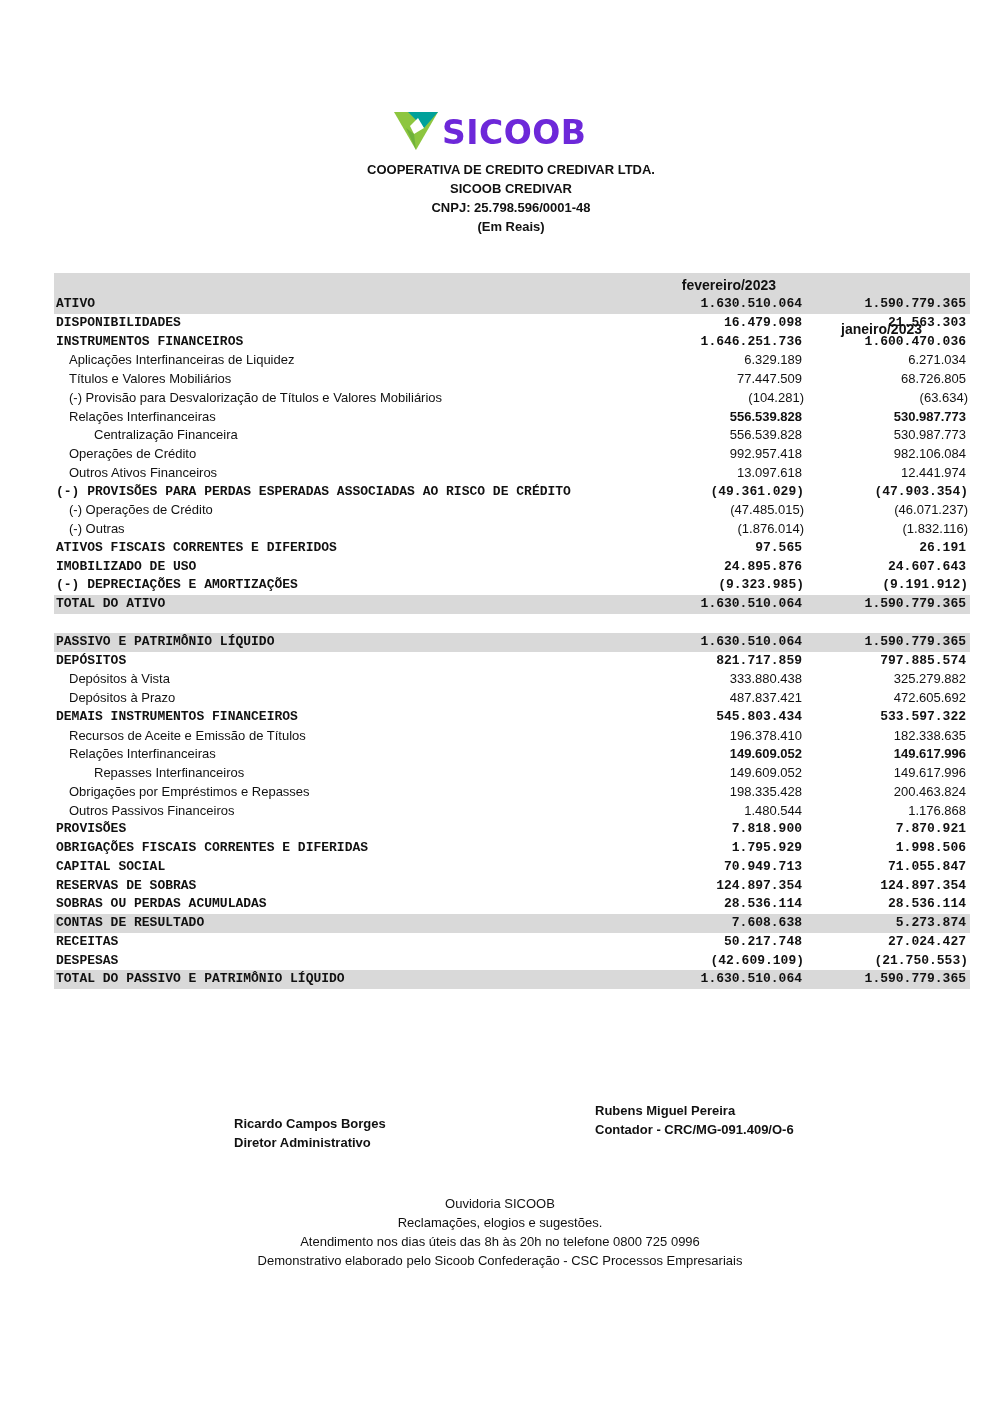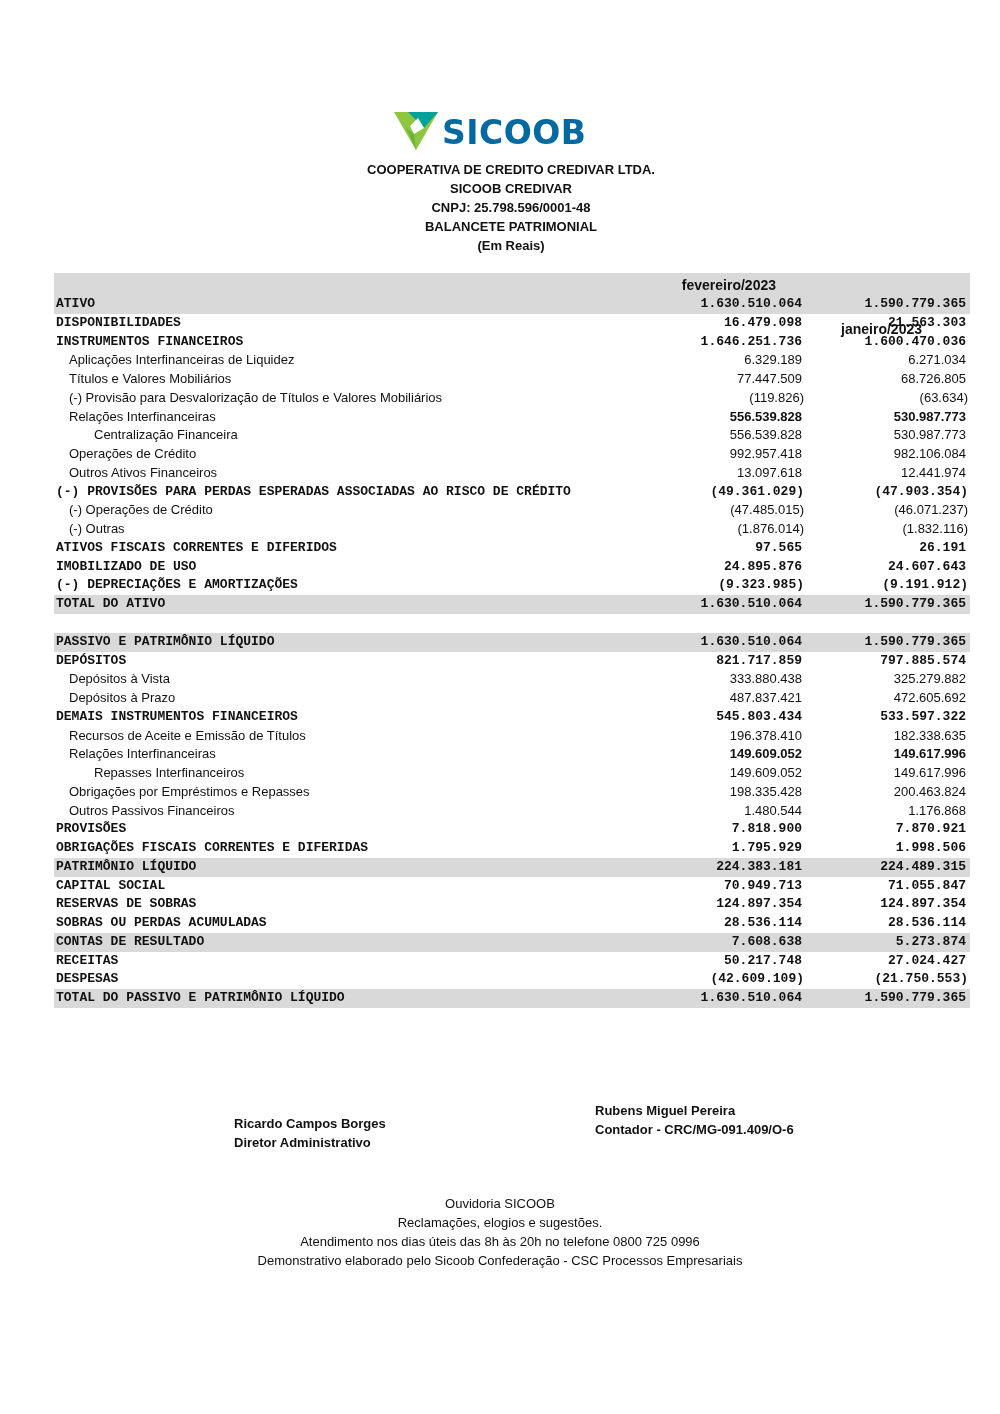--- a/index.html
+++ b/index.html
@@ -23,21 +23,21 @@
     height: 44px;
     display: flex;
     align-items: center;
   }
   .logo svg { display: block; }
   .logo-text {
     font-family: "DejaVu Sans", sans-serif;
     font-weight: bold;
     font-size: 33px;
     letter-spacing: 0.5px;
-    color: #0369a1;
+    color: #6d28d9;
     margin-left: 4px;
     line-height: 1;
   }
   .header {
     position: absolute;
     left: 0;
     top: 160px;
     width: 1000px;
     text-align: center;
     font-weight: bold;
@@ -128,21 +128,20 @@
     <polygon points="16,14 24,6 30,16 20,22" fill="#ffffff"></polygon>
     <polygon points="12,16 20,22 22,38" fill="#6fb23a"></polygon>
   </svg>
   <span class="logo-text">SICOOB</span>
 </div>
 
 <div class="header">
   <div>COOPERATIVA DE CREDITO CREDIVAR LTDA.</div>
   <div>SICOOB CREDIVAR</div>
   <div>CNPJ: 25.798.596/0001-48</div>
-  <div>BALANCETE PATRIMONIAL</div>
   <div>(Em Reais)</div>
 </div>
 
 <div class="table-wrap">
   <div class="row head shade">
     <span class="v1">fevereiro/2023</span>
     <span class="v2">janeiro/2023</span>
   </div>
   <div id="ativo-rows">
       <div class="row shade bold">
@@ -165,21 +164,21 @@
         <span class="v1">6.329.189</span>
         <span class="v2">6.271.034</span>
       </div>
       <div class="row indent1">
         <span class="label">Títulos e Valores Mobiliários</span>
         <span class="v1">77.447.509</span>
         <span class="v2">68.726.805</span>
       </div>
       <div class="row indent1 paren">
         <span class="label">(-) Provisão para Desvalorização de Títulos e Valores Mobiliários</span>
-        <span class="v1">(119.826)</span>
+        <span class="v1">(104.281)</span>
         <span class="v2">(63.634)</span>
       </div>
       <div class="row indent1">
         <span class="label">Relações Interfinanceiras</span>
         <span class="v1" style="font-weight: bold;">556.539.828</span>
         <span class="v2" style="font-weight: bold;">530.987.773</span>
       </div>
       <div class="row indent2">
         <span class="label">Centralização Financeira</span>
         <span class="v1">556.539.828</span>
@@ -285,25 +284,20 @@
       </div>
       <div class="row bold">
         <span class="label">PROVISÕES</span>
         <span class="v1">7.818.900</span>
         <span class="v2">7.870.921</span>
       </div>
       <div class="row bold">
         <span class="label">OBRIGAÇÕES FISCAIS CORRENTES E DIFERIDAS</span>
         <span class="v1">1.795.929</span>
         <span class="v2">1.998.506</span>
-      </div>
-      <div class="row shade bold">
-        <span class="label">PATRIMÔNIO LÍQUIDO</span>
-        <span class="v1">224.383.181</span>
-        <span class="v2">224.489.315</span>
       </div>
       <div class="row bold">
         <span class="label">CAPITAL SOCIAL</span>
         <span class="v1">70.949.713</span>
         <span class="v2">71.055.847</span>
       </div>
       <div class="row bold">
         <span class="label">RESERVAS DE SOBRAS</span>
         <span class="v1">124.897.354</span>
         <span class="v2">124.897.354</span>

